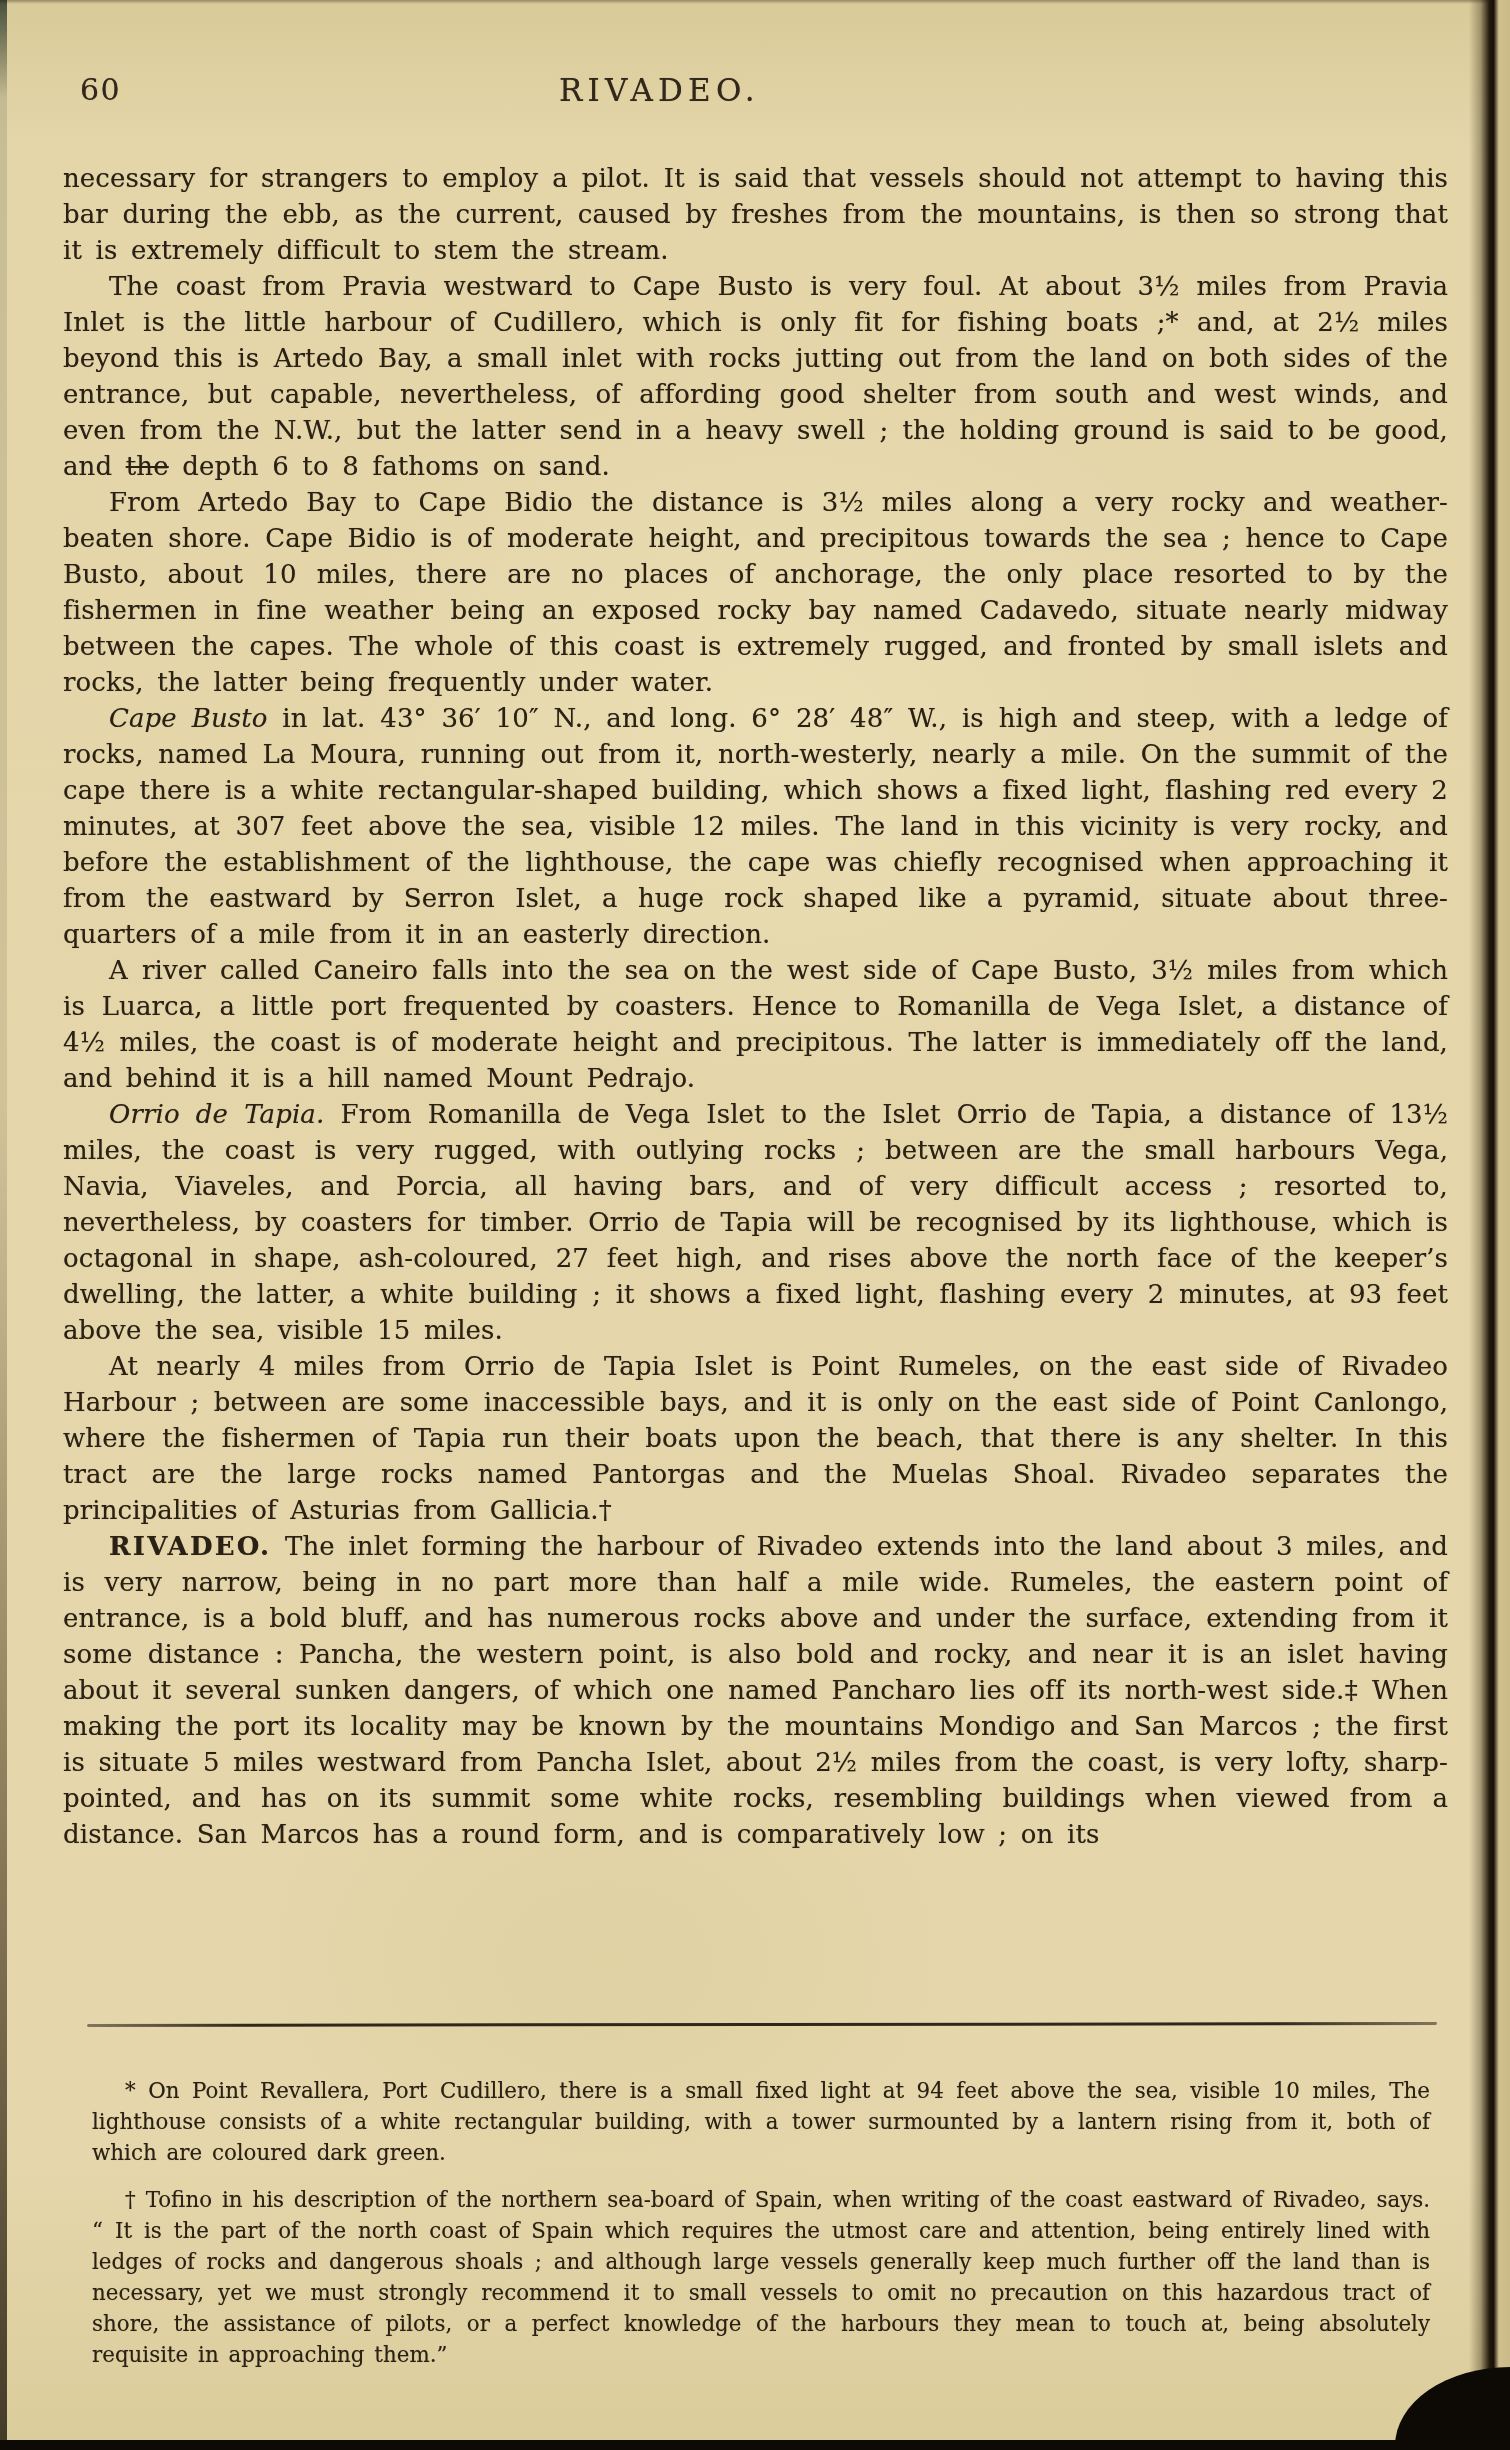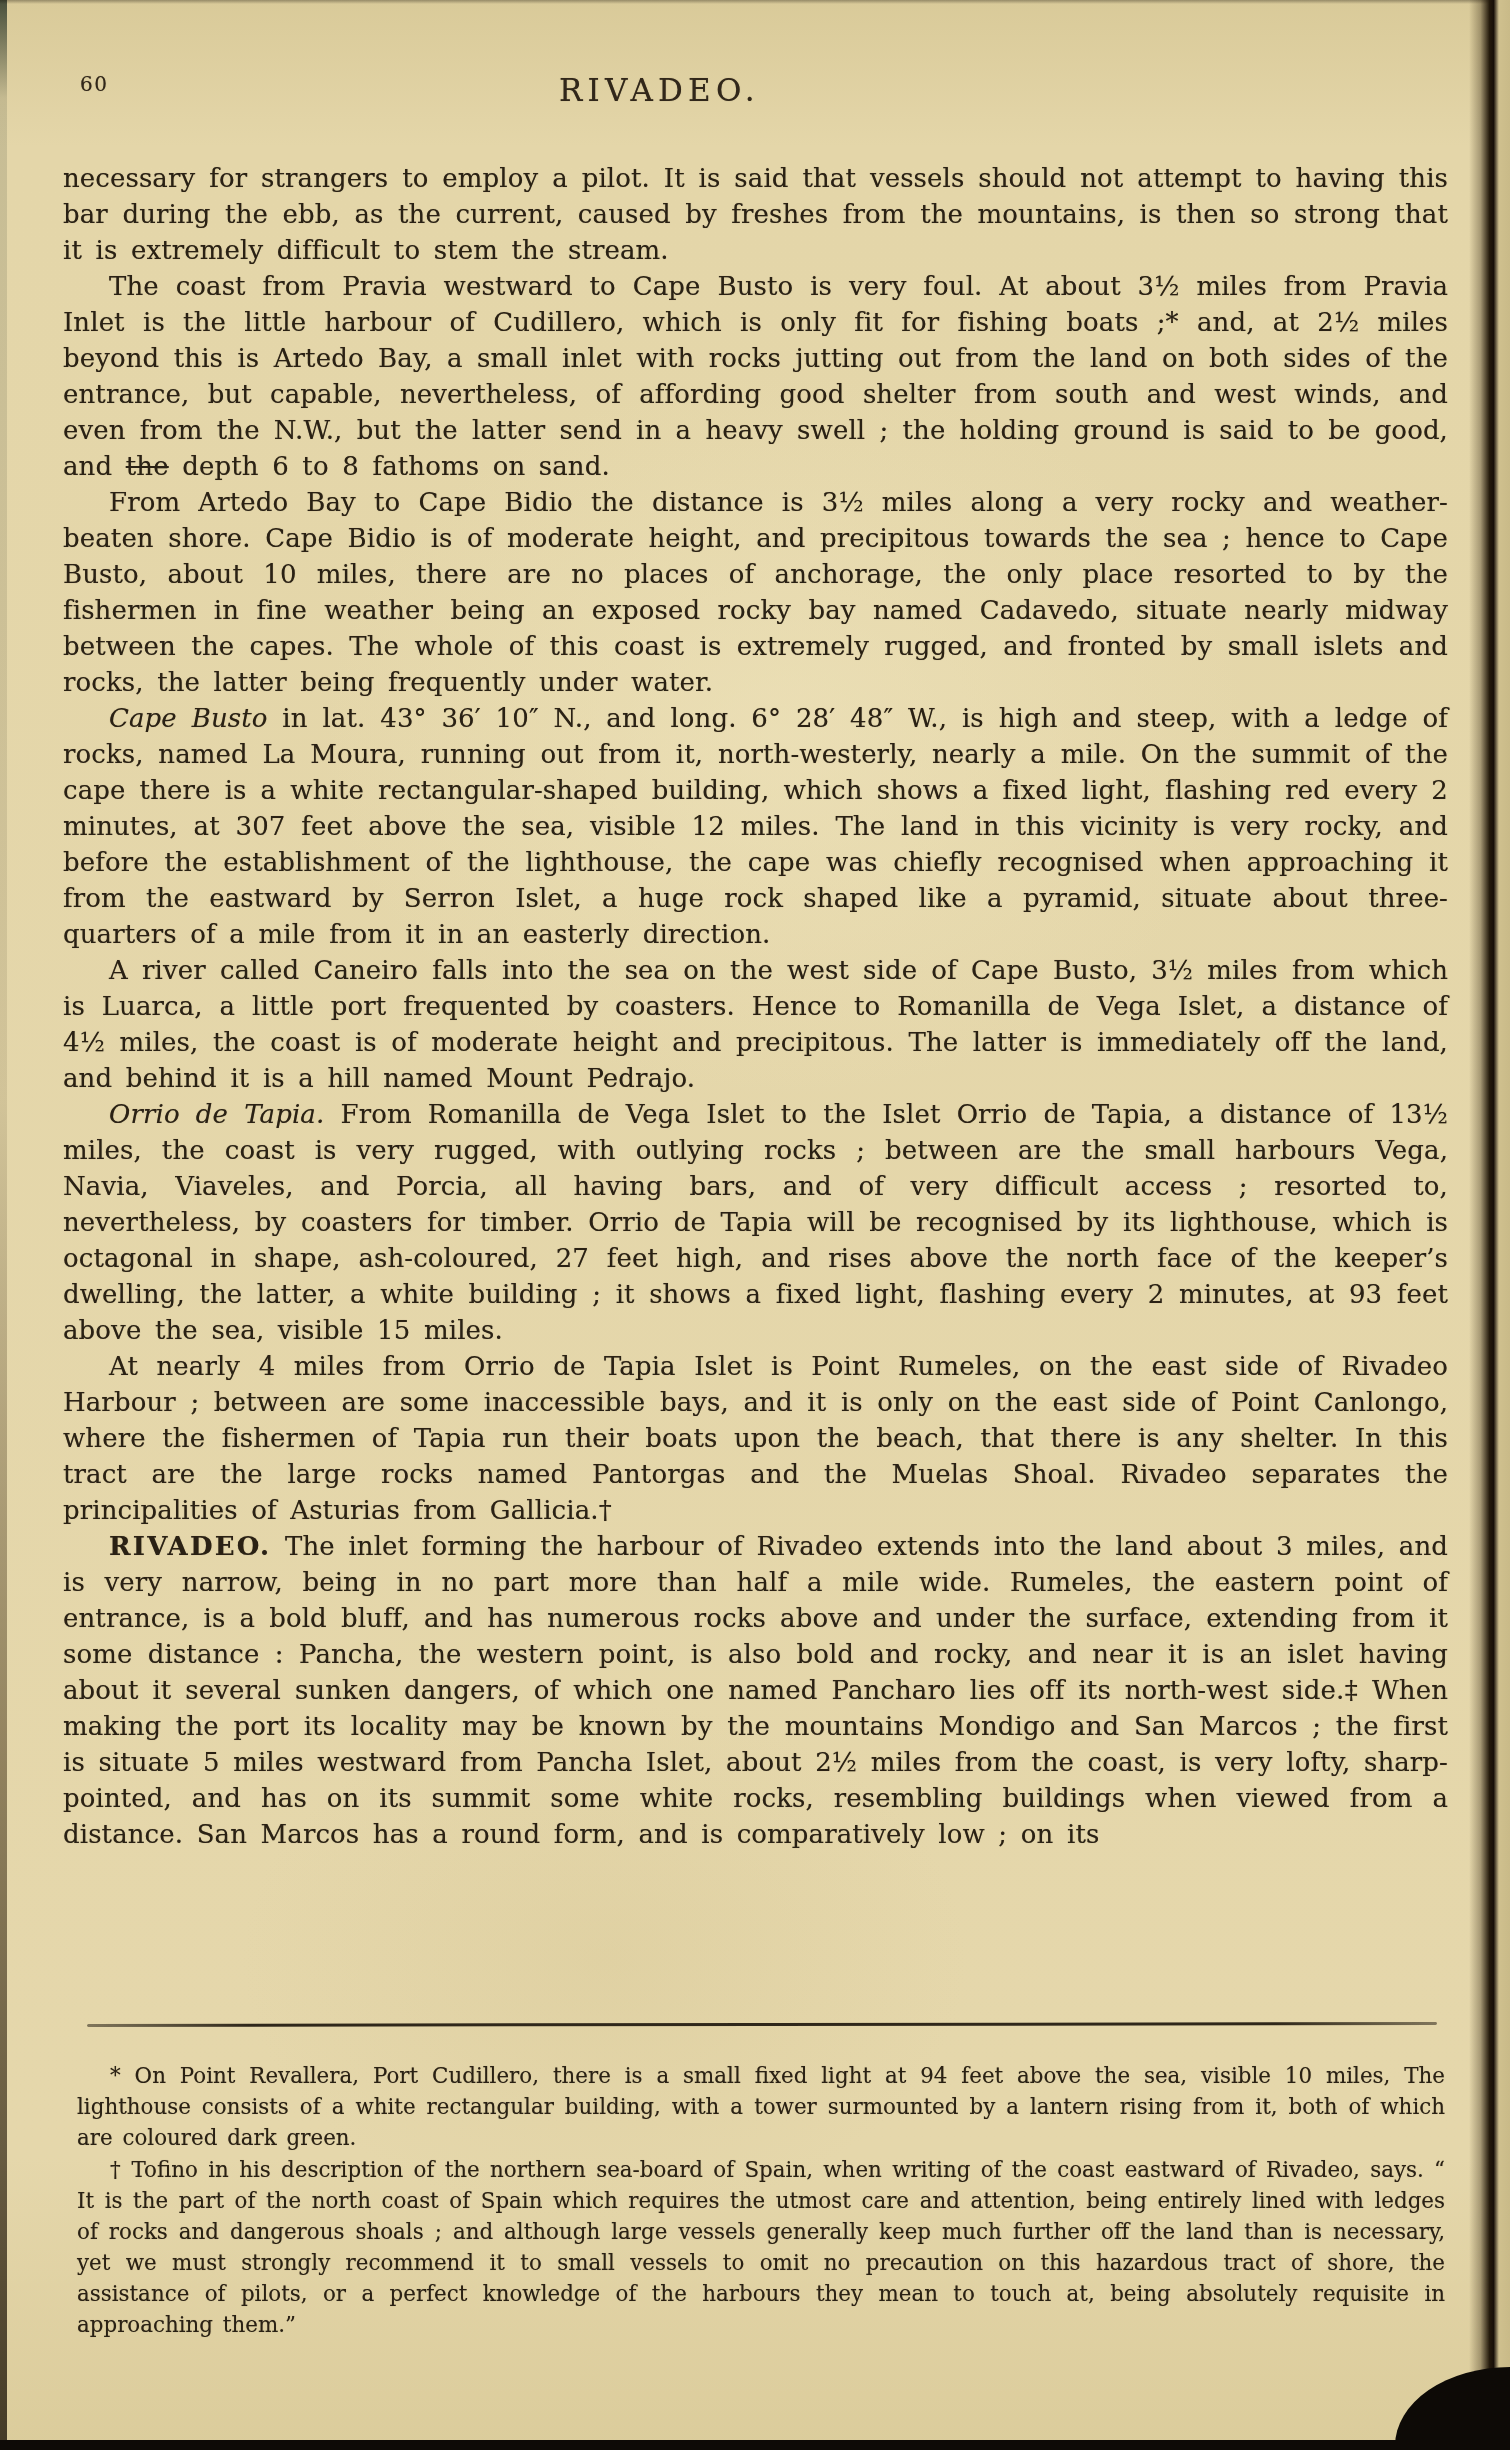--- a/index.html
+++ b/index.html
@@ -11,21 +11,21 @@
     color:#2a2114;
     background-color:#e2d4a6;
     background-image:
       radial-gradient(ellipse 666px 518px at 52% 30%, rgba(240,229,190,.55) 0%, rgba(240,229,190,0) 70%),
       radial-gradient(ellipse 518px 370px at 40% 80%, rgba(214,198,148,.35) 0%, rgba(214,198,148,0) 70%),
       linear-gradient(180deg,#d9ca99 0%,#e4d6a9 6%,#e5d7ab 88%,#dbcc9b 100%),
       linear-gradient(90deg,#d5c693 0%,rgba(213,198,147,0) 5%);
   }
   .hdr-pagenum{
     position:absolute;top:72px;left:80px;
-    font-size:20px;letter-spacing:1.5px;color:#31271a;
+    font-size:30px;letter-spacing:1.5px;color:#31271a;
     text-shadow:0 0 0.7px rgba(45,34,16,.5);
   }
   .hdr-title{
     position:absolute;top:72px;left:559px;
     font-size:31px;letter-spacing:5.2px;color:#31271a;
     text-shadow:0 0 0.7px rgba(45,34,16,.5);
   }
   .bodytext{
     position:absolute;top:160px;left:63px;width:1385px;
     font-size:26px;line-height:36px;
@@ -43,21 +43,21 @@
     background:linear-gradient(90deg,rgba(47,39,26,.55),#2f271a 12%,#2f271a 88%,rgba(47,39,26,.55));
     border-radius:1.5px;
     transform:rotate(-.08deg);
   }
   .footnotes{
     position:absolute;top:2059px;left:76px;width:1370px;
     font-size:21.4px;line-height:31px;
     text-align:justify;word-spacing:3px;
     text-shadow:0 0 0.7px rgba(42,33,20,.4);
   }
-  .footnotes p{margin:1px;text-indent:33px;}
+  .footnotes p{margin:16px;text-indent:33px;}
   .edge-left{
     position:absolute;left:0;top:0;bottom:0;width:6.7px;
     background:linear-gradient(180deg,rgba(35,48,36,.8) 0%,rgba(35,48,36,.15) 4%,rgba(70,56,26,.12) 45%,rgba(62,45,18,.5) 72%,rgba(30,22,10,.8) 100%);
     pointer-events:none;
   }
   .edge-top{
     position:absolute;left:0;top:0;right:0;height:3.7px;
     background:linear-gradient(180deg,rgba(25,20,10,.35),rgba(25,20,10,0));
     pointer-events:none;
   }

